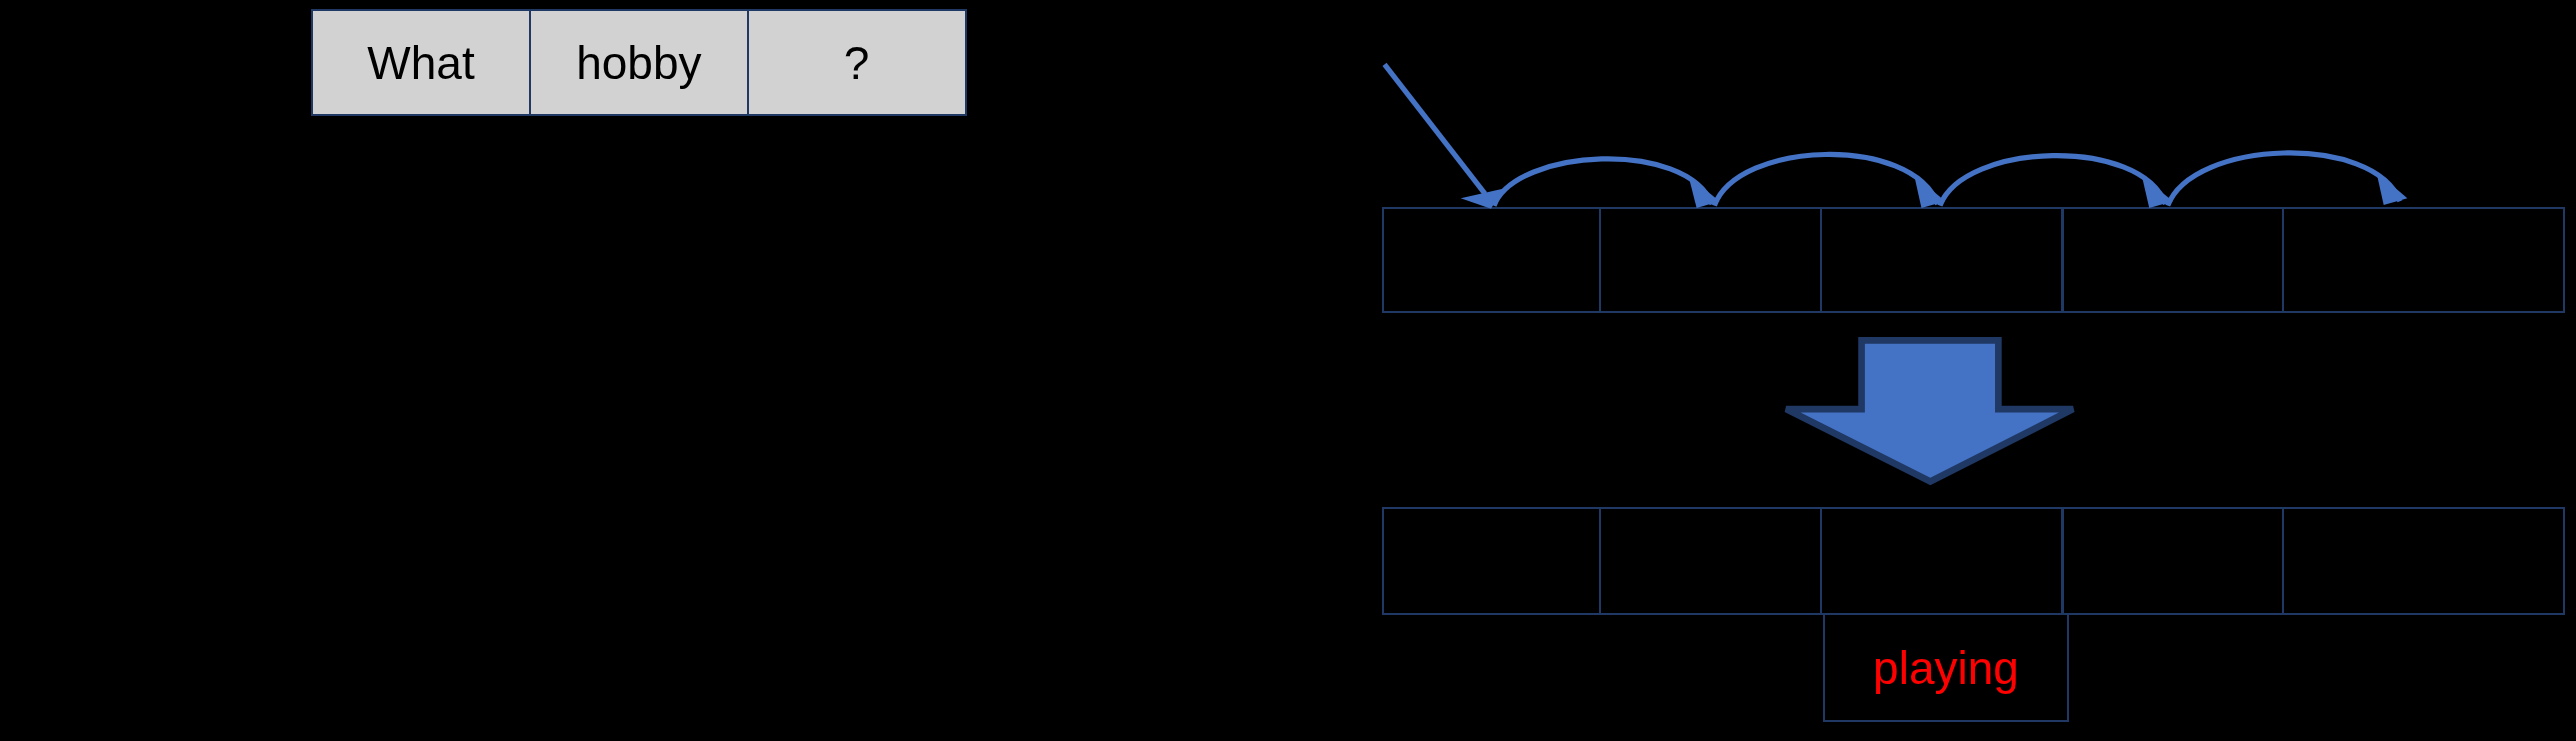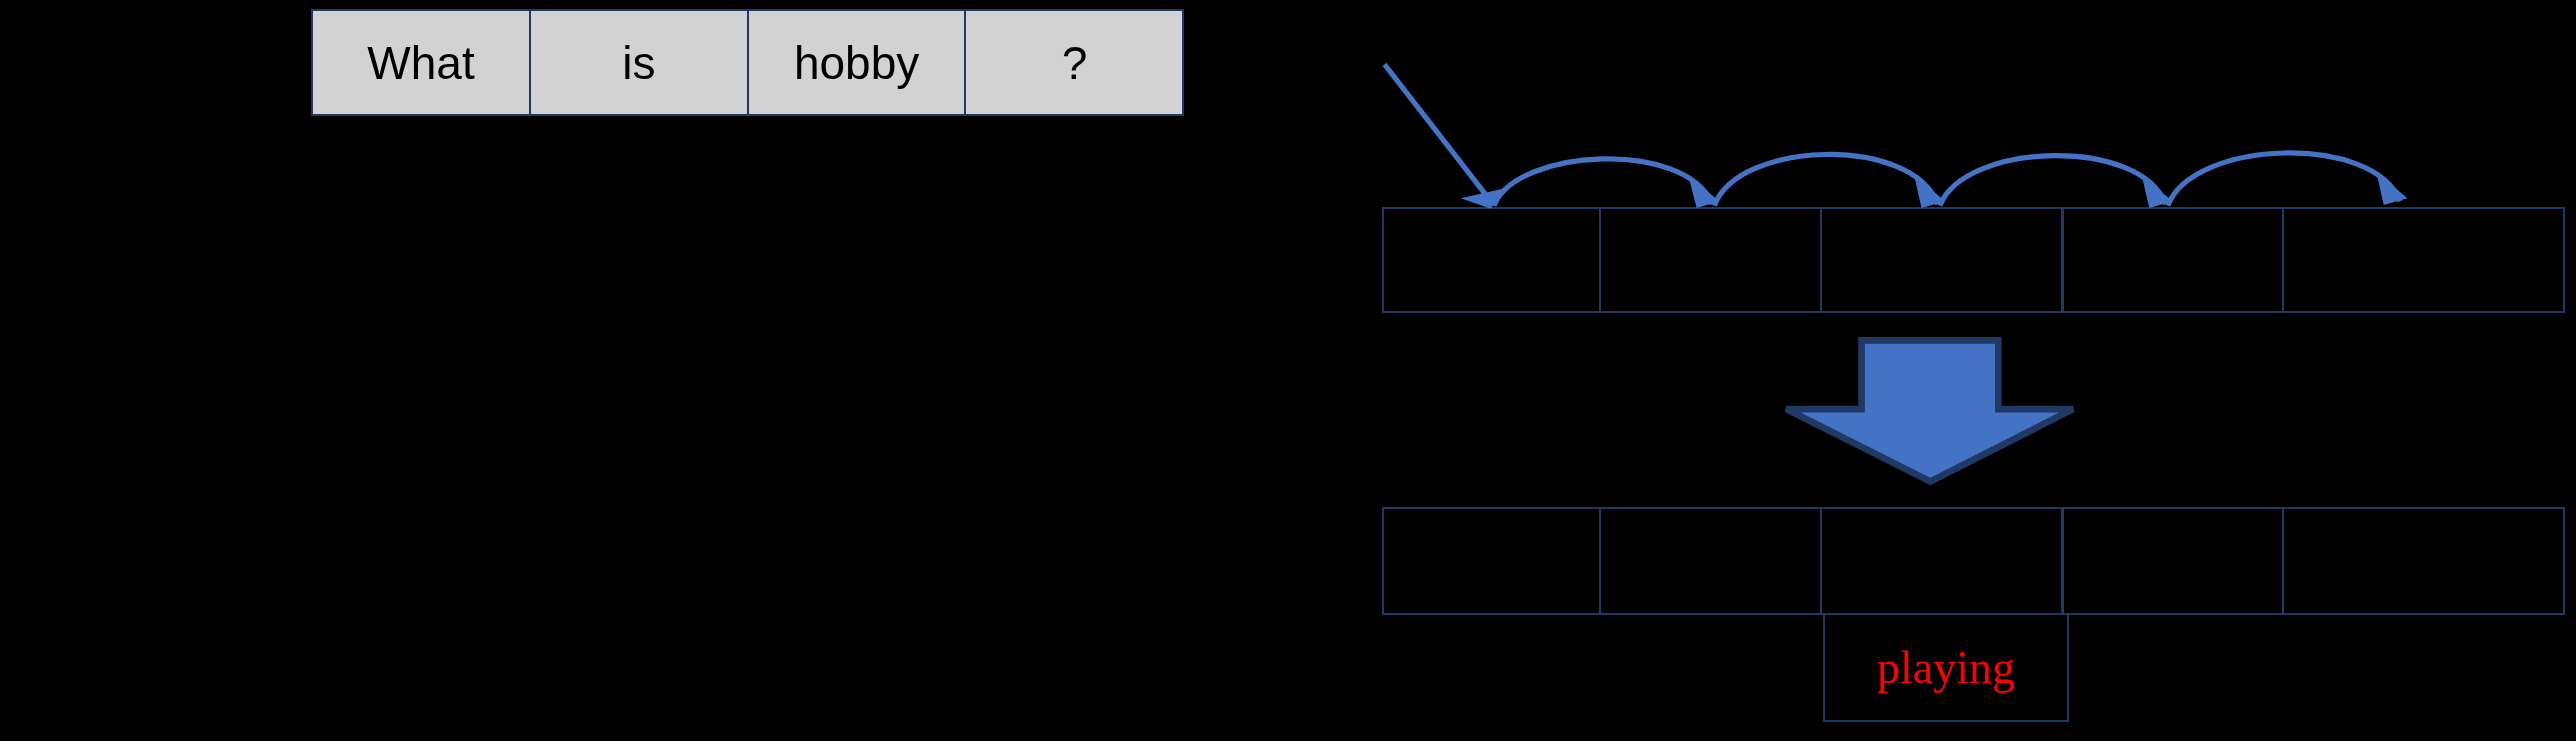--- a/index.html
+++ b/index.html
@@ -83,41 +83,39 @@
     height: 109px;
     box-sizing: border-box;
     border: 2.2px solid #1F3864;
     display: flex;
     align-items: center;
     justify-content: center;
     font-size: 46px;
     color: #FF0000;
     background: transparent;
     white-space: nowrap;
-    font-family: Liberation Serif, serif;
   }
 
   
   #arrow-layer {
     position: absolute;
     left: 0;
     top: 0;
     width: 2576px;
     height: 742px;
     pointer-events: none;
   }
 </style>
 </head>
 <body>
 
 <div id="stage">
 
   <div class="tbl" id="input-table">
     <div class="cell">What</div>
-    <div class="cell">is</div>
     <div class="cell">hobby</div>
     <div class="cell">?</div>
   </div>
 
   <div class="tbl" id="encoder-table">
     <div class="cell c0"></div>
     <div class="cell c1"></div>
     <div class="cell c2"></div>
     <div class="cell c3"></div>
     <div class="cell c4"></div>

